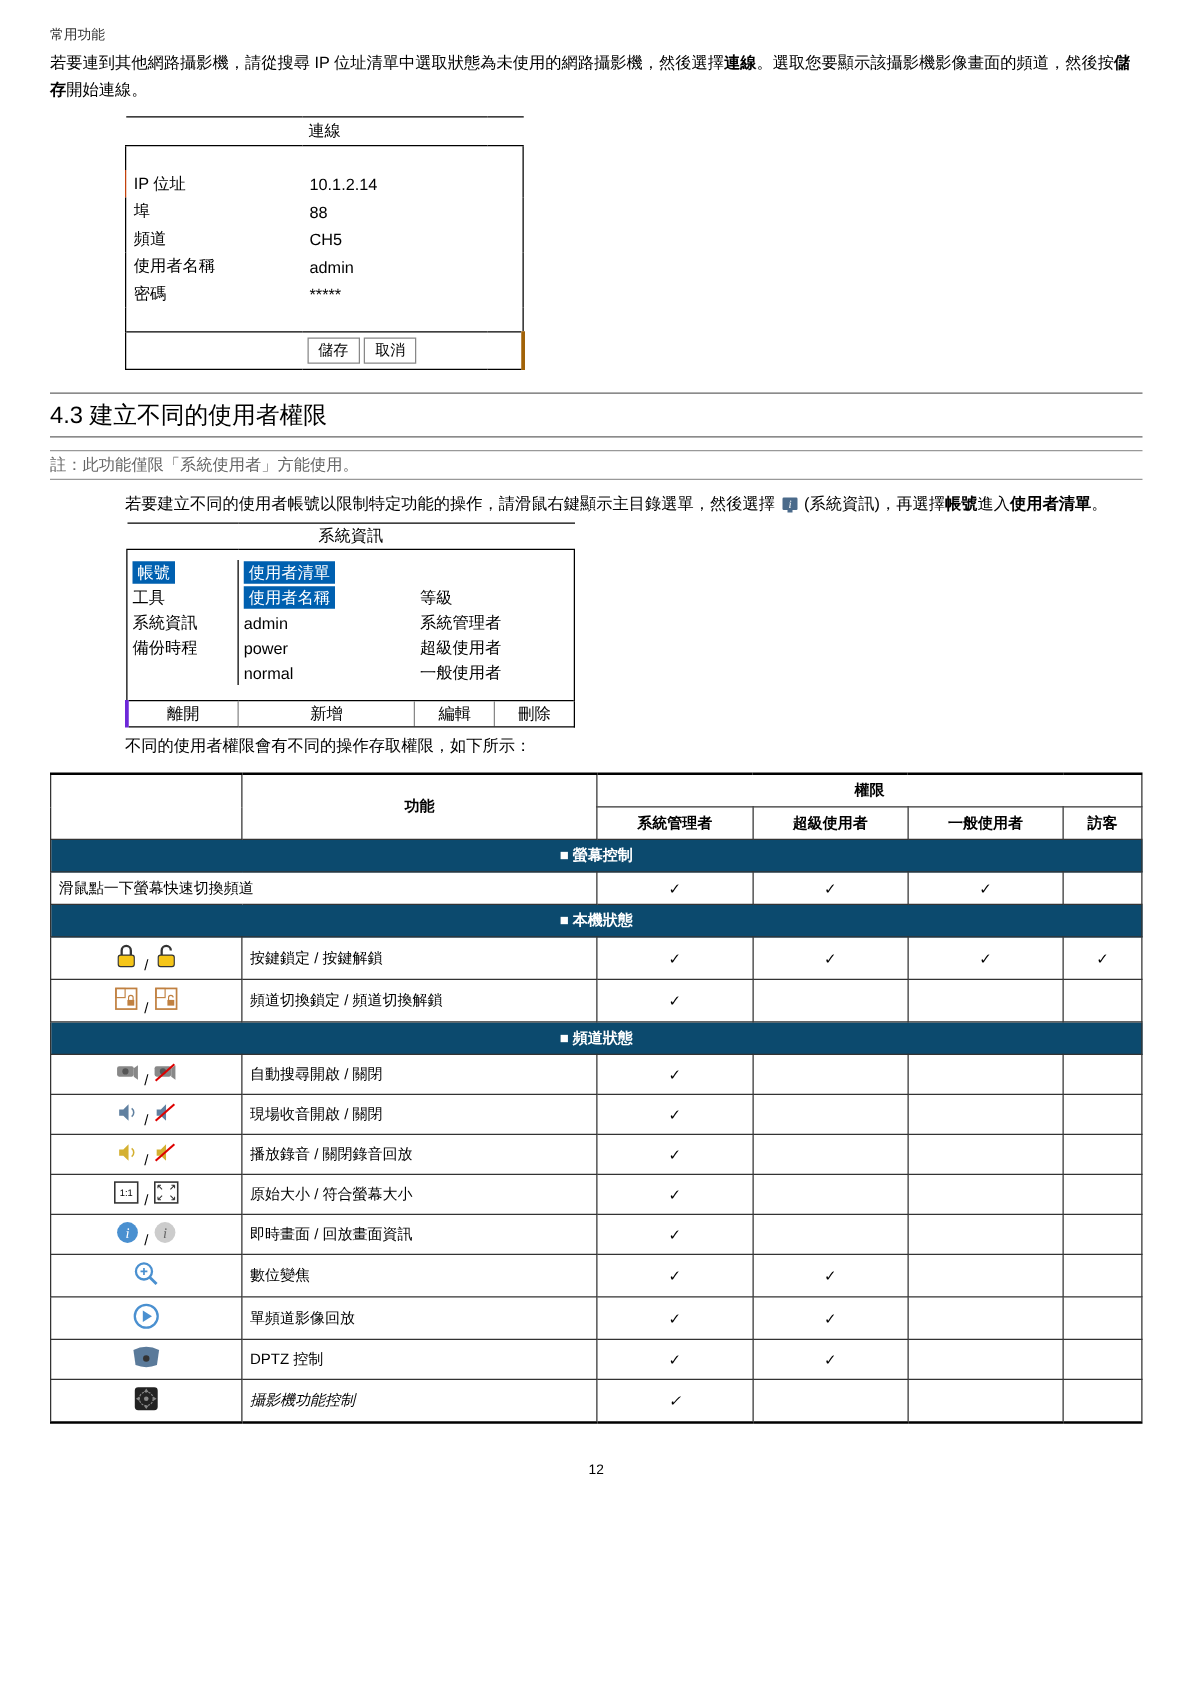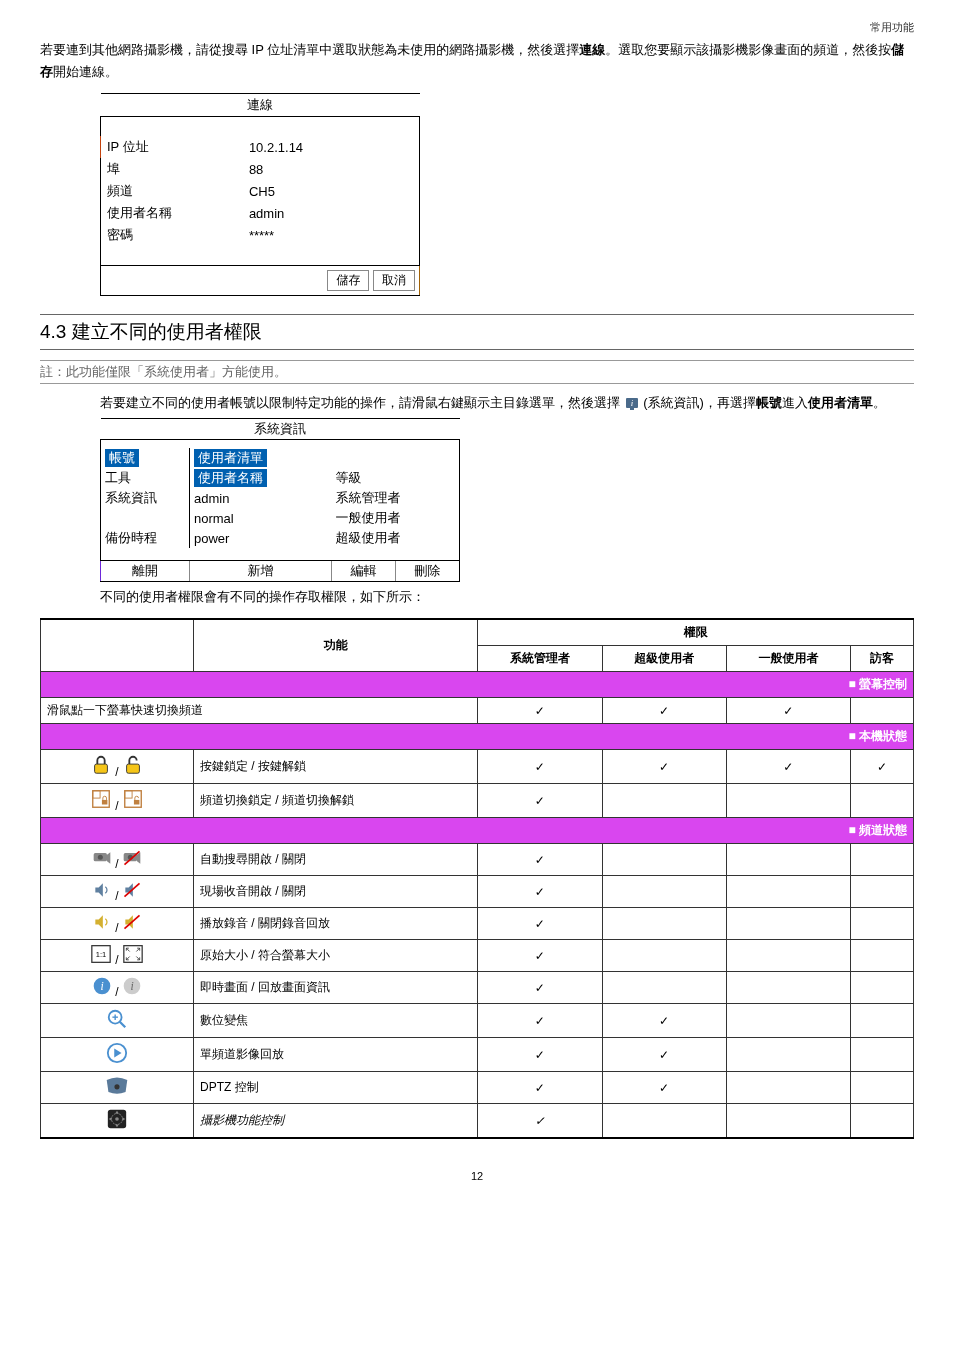--- a/index.html
+++ b/index.html
@@ -5,21 +5,21 @@
   body {
     font-family: "Microsoft JhengHei", "PingFang TC", sans-serif;
     font-size: 13px;
     color: #000;
     margin: 0;
     padding: 20px 40px;
     background: #fff;
     width: 874px;
   }
   .header-right {
-    text-align: right;
+    text-align: left;
     font-size: 11px;
     color: #333;
   }
   .para {
     margin: 4px 0;
     line-height: 1.7;
   }
   .bold { font-weight: bold; }
   .indent { margin-left: 60px; }
   .conn-table {
@@ -73,24 +73,24 @@
     width: 100%;
     margin-top: 10px;
   }
   .perm-table th, .perm-table td {
     border: 1px solid #333;
     padding: 4px 6px;
     font-size: 12px;
   }
   .perm-table th { font-weight: bold; }
   .perm-table .section-row td {
-    background: #d946ef;
+    background: #0c4a6e;
     color: #fff;
     font-weight: bold;
-    text-align: right;
+    text-align: center;
   }
   .perm-table .icon-cell { text-align: center; width: 140px; }
   .perm-table .check { text-align: center; }
   .page-num { text-align: center; font-size: 11px; margin-top: 31px; }
   
   .thick-top { border-top: 2px solid #000 !important; }
   .thick-bottom { border-bottom: 2px solid #000 !important; font-style: italic; }
 </style>
 </head>
 <body>
@@ -106,21 +106,21 @@
       <tr class="conn-title-row">
         <td colspan="3">連線</td>
       </tr>
   <tr>
         <td class="left" style="border-left:1px solid #000">&nbsp;</td>
         <td></td>
         <td class="right" style="border-right:1px solid #000"></td>
       </tr>
   <tr class="conn-body">
         <td class="left" style="border-left:1px solid #c2410c">IP 位址</td>
-        <td>10.2.1.14</td>
+        <td>10.1.2.14</td>
         <td class="right" style="border-right:1px solid #000"></td>
       </tr>
   <tr class="conn-body">
         <td class="left" style="border-left:1px solid #000">埠</td>
         <td>88</td>
         <td class="right" style="border-right:1px solid #000"></td>
       </tr>
   <tr class="conn-body">
         <td class="left" style="border-left:1px solid #000">頻道</td>
         <td>CH5</td>
@@ -136,21 +136,21 @@
         <td>*****</td>
         <td class="right" style="border-right:1px solid #000"></td>
       </tr>
   <tr>
         <td class="left" style="border-left:1px solid #000">&nbsp;</td>
         <td></td>
         <td class="right" style="border-right:1px solid #000"></td>
       </tr>
   <tr class="conn-footer">
     <td style="border-left:1px solid #000"></td>
-    <td colspan="2" style="border-right:1px solid #a16207;text-align:right;padding:4px">
+    <td colspan="2" style="border-right:3px solid #a16207;text-align:left;padding:4px">
       <span class="btn-box">儲存</span>
       <span class="btn-box">取消</span>
     </td>
   </tr>
 </tbody>
   </table>
 
 <h2 class="section">4.3  建立不同的使用者權限</h2>
 
 <div class="note-line">註：此功能僅限「系統使用者」方能使用。</div>
@@ -185,34 +185,34 @@
     <td class="bl">工具</td>
     <td style="border-left:1px solid #000"><span class="highlight">使用者名稱</span></td>
     <td colspan="2" class="br">等級</td>
   </tr>
   <tr class="sysinfo-body">
     <td class="bl">系統資訊</td>
     <td style="border-left:1px solid #000">admin</td>
     <td colspan="2" class="br">系統管理者</td>
   </tr>
   <tr class="sysinfo-body">
+    <td class="bl">備份時程</td>
+    <td style="border-left:1px solid #000">power</td>
+    <td colspan="2" class="br">超級使用者</td>
+  </tr>
+  <tr class="sysinfo-body">
     <td class="bl"></td>
     <td style="border-left:1px solid #000">normal</td>
     <td colspan="2" class="br">一般使用者</td>
   </tr>
-  <tr class="sysinfo-body">
-    <td class="bl">備份時程</td>
-    <td style="border-left:1px solid #000">power</td>
-    <td colspan="2" class="br">超級使用者</td>
-  </tr>
   <tr>
         <td colspan="4" style="border-left:1px solid #000;border-right:1px solid #000;height:10px"></td>
       </tr>
   <tr class="sysinfo-footer">
-    <td style="border-left:1px solid #6d28d9">離開</td>
+    <td style="border-left:3px solid #6d28d9">離開</td>
     <td>新增</td>
     <td>編輯</td>
     <td style="border-right:1px solid #000">刪除</td>
   </tr>
 </tbody>
   </table>
 
 <p class="para indent">不同的使用者權限會有不同的操作存取權限，如下所示：</p>
 
 <table class="perm-table">

